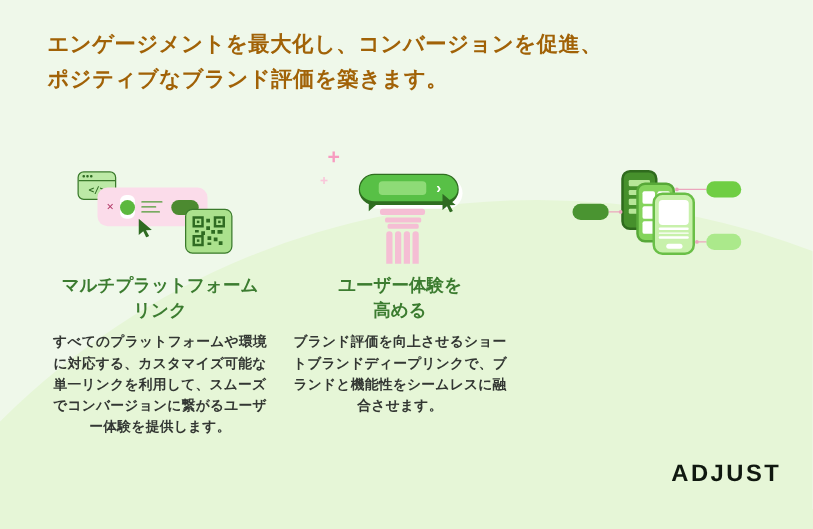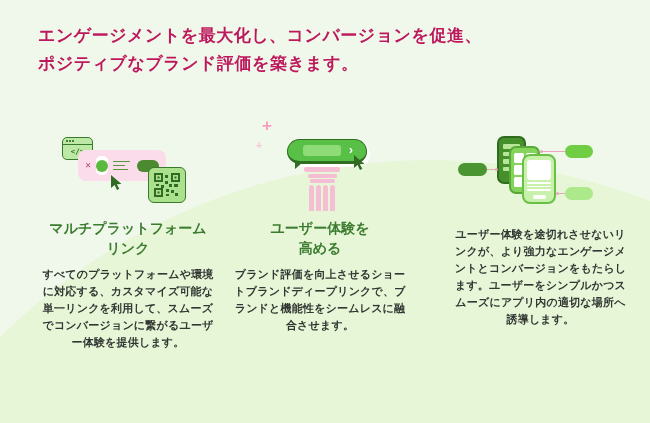--- a/index.html
+++ b/index.html
@@ -1,21 +1,21 @@
 <!DOCTYPE html>
 <html><head>
 <meta charset="utf-8">
 <style>
   html,body{margin:0;padding:0;}
   body{width:650px;height:423px;overflow:hidden;font-family:"Liberation Sans","DejaVu Sans",sans-serif;}
   .canvas{position:relative;width:650px;height:423px;background:#eff8ea;overflow:hidden;}
   .hill{position:absolute;left:-176px;top:160px;width:1212px;height:1200px;border-radius:50%;background:#e6f6d7;}
 
   .headline{position:absolute;left:38px;top:22px;margin:0;font-size:17px;line-height:28px;
-    font-weight:700;color:#be185d;letter-spacing:.5px;white-space:pre-line;}
+    font-weight:700;color:#a16207;letter-spacing:.5px;white-space:pre-line;}
 
   .col{position:absolute;top:218px;text-align:center;}
   .col-title{margin:0;font-size:14px;line-height:20px;font-weight:700;color:#3c7c30;white-space:pre-line;}
   .col-body{margin:8px 0 0;font-size:11px;line-height:17px;font-weight:600;color:#333733;
     letter-spacing:.2px;white-space:pre-line;}
   #col1{left:23px;width:210px;}
   #col2{left:225px;width:190px;}
   #col3{left:438px;width:205px;}
 
   
@@ -209,21 +209,16 @@
   <div id="col1" class="col">
     <h2 class="col-title">マルチプラットフォーム
 リンク</h2>
     <p class="col-body">すべてのプラットフォームや環境
 に対応する、カスタマイズ可能な
 単一リンクを利用して、スムーズ
 でコンバージョンに繋がるユーザ
 ー体験を提供します。</p>
   </div>
   <div id="col3" class="col">
-    <p class="col-body">ユーザー体験を途切れさせないリ
-ンクが、より強力なエンゲージメ
-ントとコンバージョンをもたらし
-ます。ユーザーをシンプルかつス
-ムーズにアプリ内の適切な場所へ
-誘導します。</p>
-  </div>
-
+  </div>
+
+  <div class="logo">ADJUST</div>
 </div>
 
 </body></html>

